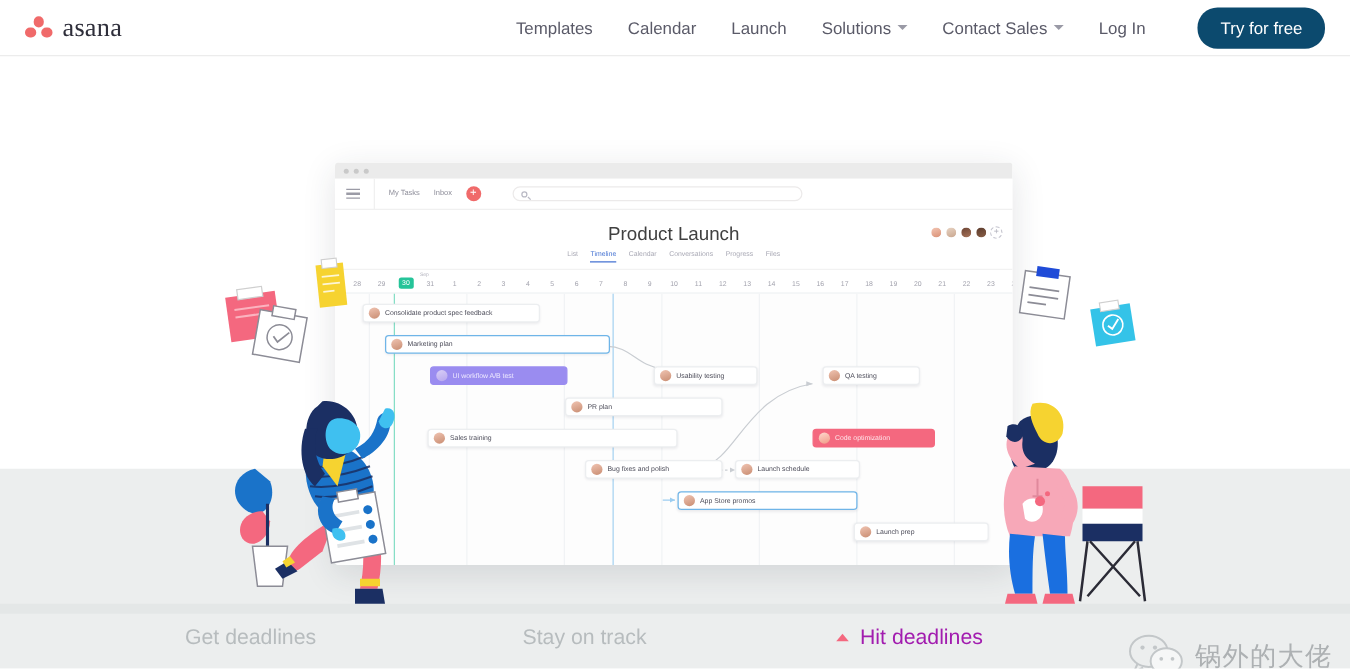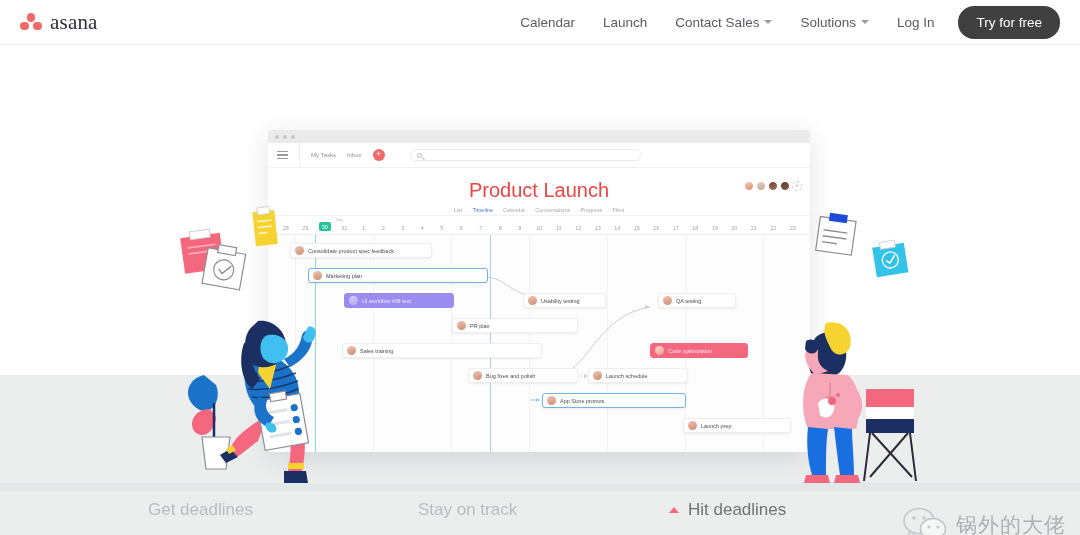--- a/index.html
+++ b/index.html
@@ -43,23 +43,23 @@
     font-size: 13.5px; color: #5a5a68; padding: 6px 14px;
     white-space: nowrap; cursor: pointer;
     display: flex; align-items: center; gap: 5px;
   }
   .caret {
     width: 0; height: 0; border-left: 4px solid transparent;
     border-right: 4px solid transparent; border-top: 4px solid #9a9aa6;
     display: inline-block;
   }
   .btn-try {
-    background: #404040; color: #fff; font-size: 13.5px;
+    background: #0c4a6e; color: #fff; font-size: 13.5px;
     padding: 9px 18px; border-radius: 16px; border: none;
-    cursor: pointer; margin-left: 10px; white-space: nowrap;
+    cursor: pointer; margin-left: 28px; white-space: nowrap;
   }
 
   
   .hero {
     position: relative;
     height: 490px;
     background: #ffffff;
     overflow: hidden;
   }
   
@@ -113,21 +113,21 @@
     width: 5px; height: 5px; border: 1px solid #b9b9c4; border-radius: 50%;
     position: relative; display:block;
   }
   .mag::after {
     content:""; position:absolute; left: 4px; top: 4px;
     width: 2.5px; height: 1px; background:#b9b9c4; transform: rotate(45deg);
   }
 
   .proj-head { position: relative; height: 47px; background: #fff; }
   .proj-title {
-    text-align: center; font-size: 20px; color: #ef4444;
+    text-align: center; font-size: 15px; color: #404040;
     padding-top: 11px; font-weight: 400;
   }
   .proj-tabs {
     display: flex; justify-content: center; gap: 10px; margin-top: 5px;
   }
   .proj-tab {
     font-size: 5.5px; color: #a8a8b4; cursor: pointer; padding-bottom: 2px;
   }
   .proj-tab.active { color: #4573d2; border-bottom: 1px solid #4573d2; }
 
@@ -217,21 +217,21 @@
 
   
   .features {
     position: absolute; left: 0; right: 0; top: 455px; height: 80px;
     display: flex; padding: 0 0 0 148px; z-index: 30;
   }
   .fcol { width: 270px; position: relative; }
   .fcol h3 {
     font-size: 17px; font-weight: 400; color: #b7bcbe; margin-bottom: 15px;
   }
-  .fcol.active h3 { color: #737373; }
+  .fcol.active h3 { color: #a21caf; }
   .fmark {
     position: absolute; left: -19px; top: 7px;
     width: 0; height: 0;
     border-left: 5px solid transparent; border-right: 5px solid transparent;
     border-bottom: 6px solid #f4687f;
   }
 
   
   .watermark {
     position: absolute; right: 14px; top: 462px; z-index: 50;
@@ -250,31 +250,34 @@
     <span class="brand-mark">
       <i class="d1"></i>
         <i class="d2"></i>
         <i class="d3"></i>
     </span>
     <span class="brand-name">asana</span>
   </div>
 
   <div class="nav-right">
     <div class="nav-link">
+      <span>Templates</span>
+    </div>
+    <div class="nav-link">
       <span>Calendar</span>
     </div>
     <div class="nav-link">
       <span>Launch</span>
     </div>
     <div class="nav-link">
+      <span>Solutions</span>
+      <span class="caret"></span>
+    </div>
+    <div class="nav-link">
       <span>Contact Sales</span>
-      <span class="caret"></span>
-    </div>
-    <div class="nav-link">
-      <span>Solutions</span>
       <span class="caret"></span>
     </div>
     <div class="nav-link">
       <span>Log In</span>
     </div>
     <button class="btn-try">Try for free</button>
   </div>
 </div>
 
 <div class="hero">

